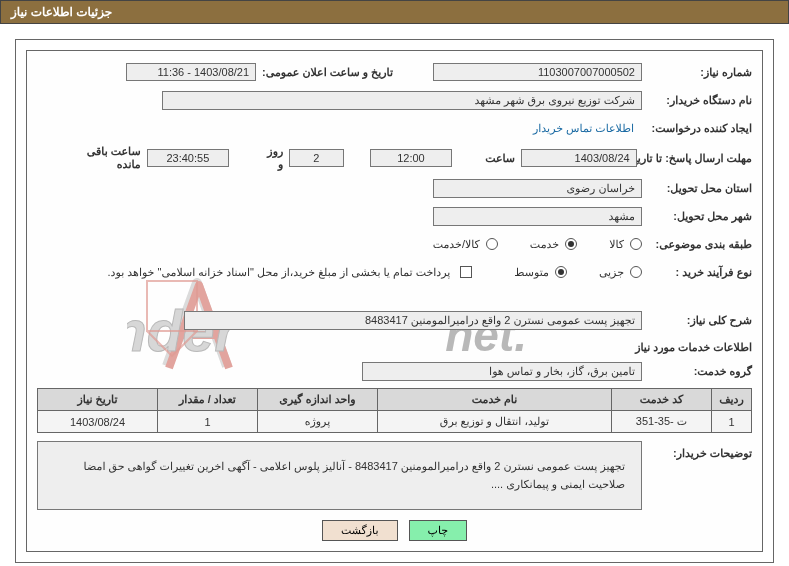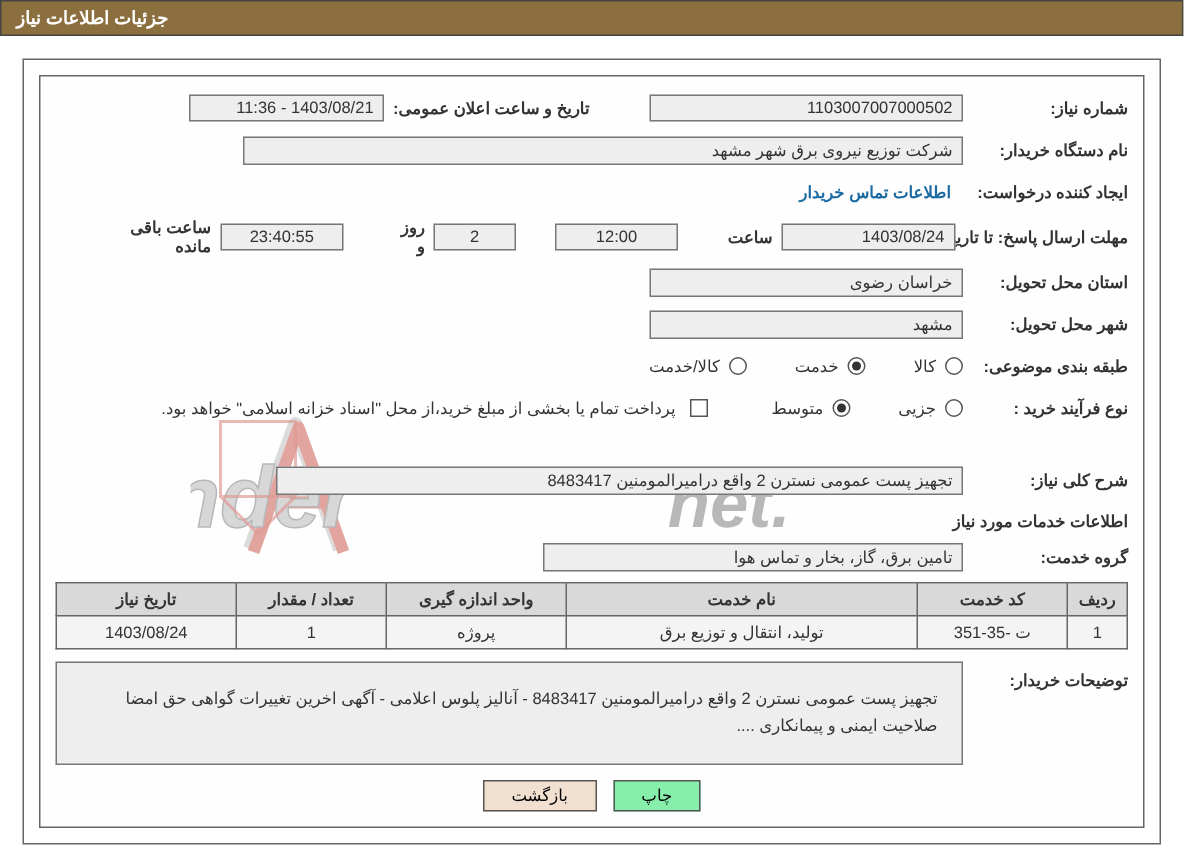--- a/index.html
+++ b/index.html
@@ -15,21 +15,21 @@
 .w-md { width: 280px; }
 .w-xl { width: 480px; }
 .w-60 { width: 60px; text-align: center; }
 .w-80 { width: 92px; text-align: center; }
 .gap { width: 40px; }
 .mid-text { padding: 0 6px; font-weight: bold; margin-left: 27px; }
 .radio-row { display: flex; align-items: center; gap: 6px; }
 .radio { width: 12px; height: 12px; border: 1px solid #555; border-radius: 50%; display: inline-flex; align-items: center; justify-content: center; background: #fff; }
 .radio.checked::after { content: ""; width: 6px; height: 6px; border-radius: 50%; background: #333; }
 .checkbox { width: 12px; height: 12px; border: 1px solid #555; background: #fff; display: inline-block; vertical-align: middle; }
-.link { color: #1a6aa3; font-weight: bold; cursor: pointer; }
+.link { color: #1a6aa3; font-weight: normal; cursor: pointer; }
 .section-label { color: #333; font-weight: bold; margin: 10px 0 6px 0; }
 .table-wrap { margin-top: 6px; }
 table { border-collapse: collapse; width: 100%; table-layout: fixed; }
 th, td { border: 1px solid #666; padding: 4px 6px; text-align: center; font-size: 11px; }
 th { background: #d9d9d9; font-weight: bold; }
 td { background: #f4f4f4; }
 .desc-row { display: flex; align-items: flex-start; margin-top: 8px; }
 .desc-box { border: 1px solid #777; background: #eee; padding: 16px; width: 719px; min-height: 44px; line-height: 1.6; text-align: right; }
 .btn-row { text-align: center; margin-top: 10px; }
 .btn { border: 1px solid #555; padding: 3px 18px; font-family: Tahoma; font-size: 11px; cursor: pointer; margin: 0 4px; }

